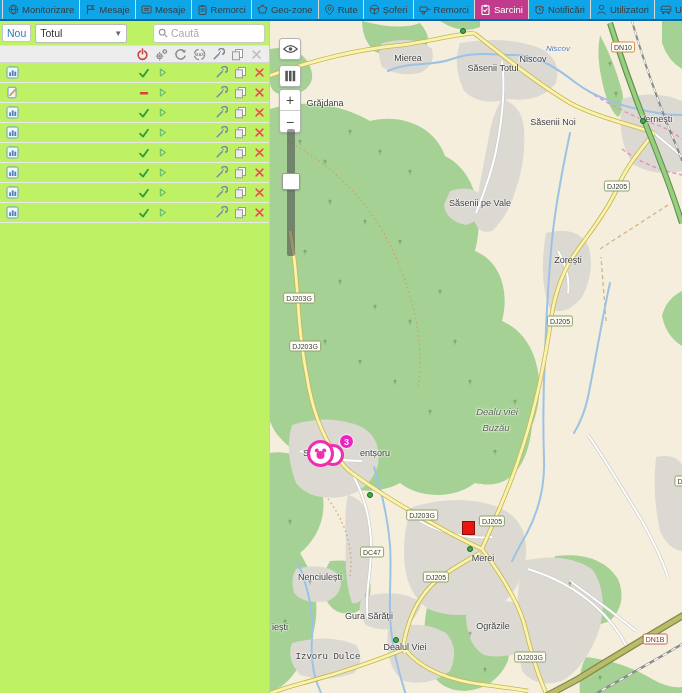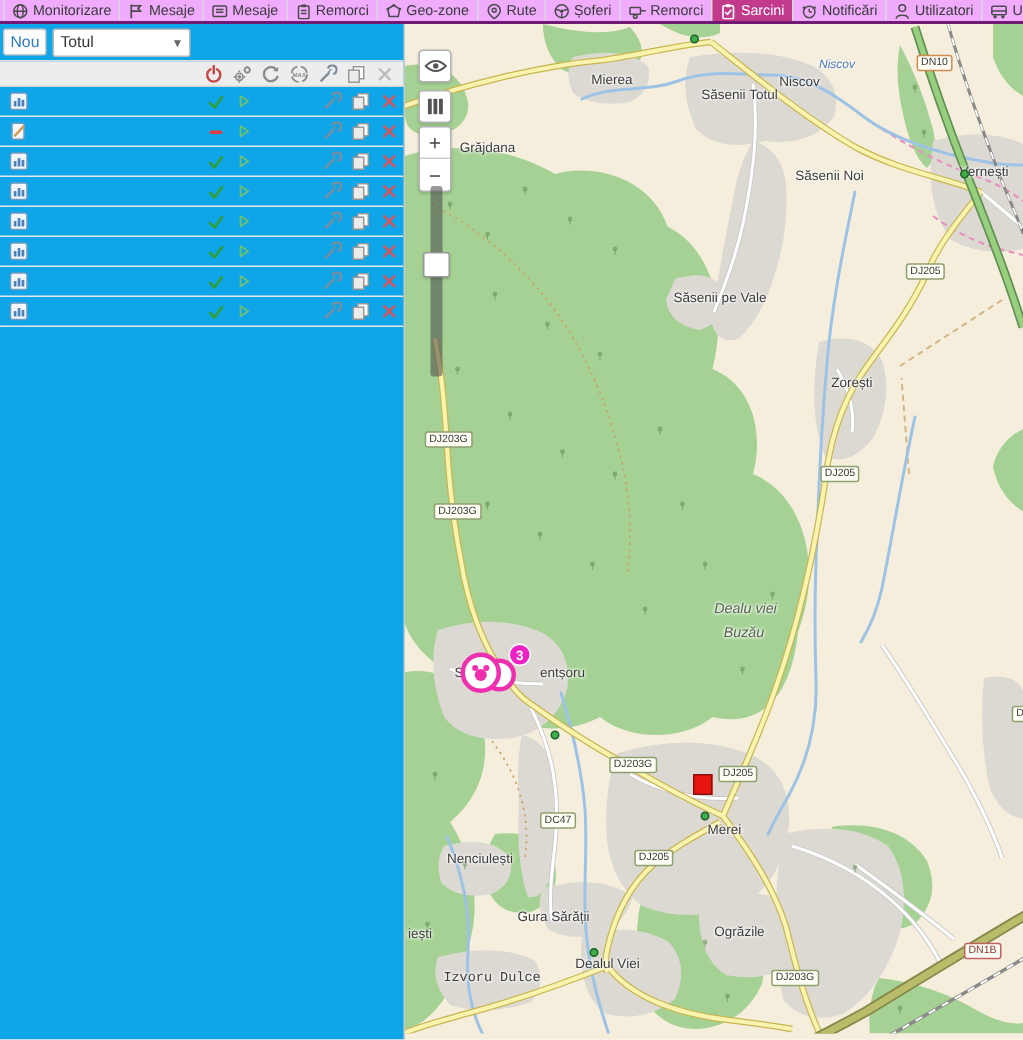--- a/index.html
+++ b/index.html
@@ -1,34 +1,34 @@
 <!DOCTYPE html>
 <html><head>
 <meta charset="utf-8">
 <style>
   * { box-sizing: border-box; margin: 0; padding: 0; }
   html,body { width:682px; height:693px; }
   body { font-family:"Liberation Sans", sans-serif; font-size:11px; color:#333; background:#fff; }
   .app { width:682px; height:693px; display:flex; flex-direction:column; overflow:hidden; }
 
   
-  .topnav { height:16px; display:flex; align-items:stretch; background:#f0abfc; border-bottom:2px solid #701a75; flex:0 0 auto; }
+  .topnav { height:21px; display:flex; align-items:stretch; background:#0ea5e9; border-bottom:2px solid #0369a1; flex:0 0 auto; }
   .logo { width:88px; display:flex; align-items:center; padding-left:2px; gap:1px; overflow:hidden; }
   #nav-items { display:flex; flex:1; }
   .nav-item { display:flex; align-items:center; gap:3px; padding:0 5px; border-left:1px solid #d8d8d8; font-size:9.5px; color:#3a3a3a; cursor:pointer; white-space:nowrap; }
   .nav-item:last-child { border-right:1px solid #d8d8d8; }
   .nav-item .nicon { display:inline-flex; color:#4a4a4a; }
   .nav-item.active { background:#c23a8c; color:#fff; }
   .nav-item.active .nicon { color:#fff; }
 
   
   .main { flex:1; display:flex; min-height:0; }
 
   
-  .panel { width:270px; flex:0 0 auto; border-right:1px solid #c9c9c9; display:flex; flex-direction:column; background:#0ea5e9; }
+  .panel { width:270px; flex:0 0 auto; border-right:1px solid #c9c9c9; display:flex; flex-direction:column; background:#bef264; }
   .toolbar { height:25px; display:flex; align-items:center; padding:2px 4px 2px 2px; gap:4px; border-bottom:1px solid #e0e0e0; }
   .btn-new { font-size:10.5px; color:#2d7cc1; background:#fcfcfc; border:1px solid #c6c6c6; border-radius:2px; padding:2px 4px; cursor:pointer; }
   .select { width:92px; height:19px; border:1px solid #bbb; border-radius:2px; display:flex; align-items:center; padding:0 4px; font-size:10.5px; color:#333; background:#fff; cursor:pointer; }
   .select .sval { flex:1; }
   .select .caret { color:#666; font-size:8px; }
   .searchbox { margin-left:auto; width:112px; height:19px; border:1px solid #c9c9c9; border-radius:3px; display:flex; align-items:center; padding:0 4px; gap:3px; background:#fff; }
   .searchbox svg { color:#999; flex:0 0 auto; }
   .searchbox input { border:none; outline:none; width:100%; font-size:10.5px; font-family:"Liberation Sans",sans-serif; color:#333; }
   .searchbox input::placeholder { color:#aaa; }
 
@@ -198,20 +198,27 @@
   </header>
 
   <div class="main">
 
     <aside class="panel">
       <div class="toolbar">
         <button class="btn-new">Nou</button>
         <div class="select">
           <span class="sval">Totul</span>
           <span class="caret">▼</span>
+        </div>
+        <div class="searchbox">
+          <svg width="10" height="10" viewBox="0 0 12 12">
+            <circle cx="5" cy="5" r="3.4" fill="none" stroke="currentColor" stroke-width="1.4"></circle>
+            <path d="M7.6,7.6 L11,11" stroke="currentColor" stroke-width="1.4"></path>
+          </svg>
+          <input type="text" placeholder="Caută" style="">
         </div>
       </div>
       <div class="thead" id="table-header">
           <span class="hic">
             <svg width="13" height="13" viewBox="0 0 13 13" fill="none">
               <path d="M4.3,3.2 A4.4,4.4 0 1,0 8.7,3.2" stroke="#c64545" stroke-width="1.6" stroke-linecap="round"></path>
               <path d="M6.5,1 V5.8" stroke="#c64545" stroke-width="1.6" stroke-linecap="round"></path>
             </svg>
           </span>
           <span class="hic">

